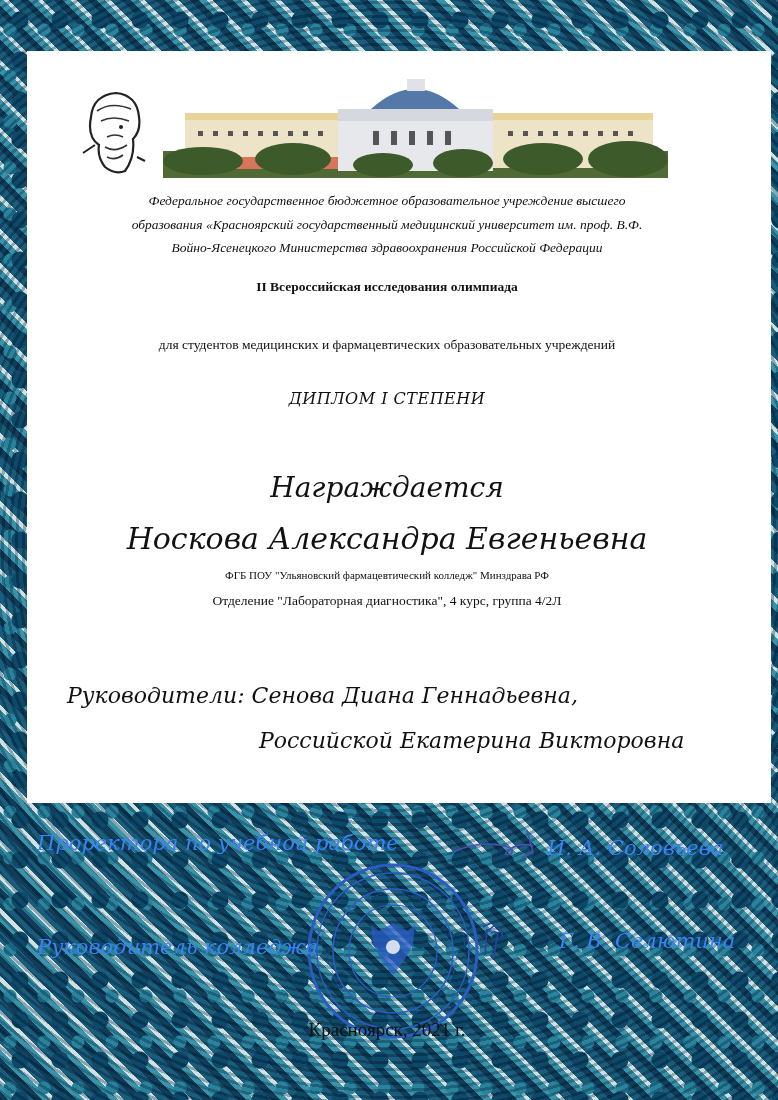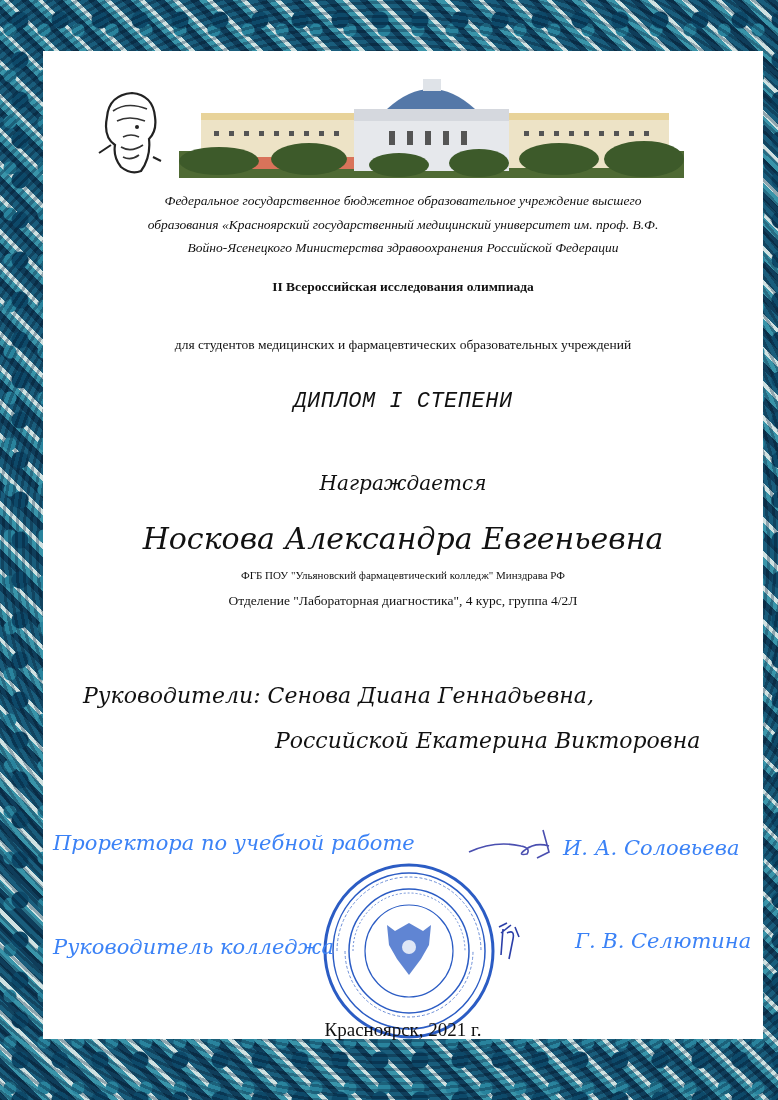--- a/index.html
+++ b/index.html
@@ -17,37 +17,38 @@
       repeating-linear-gradient(45deg, #0f3e5c 0 6px, #3b97ad 6px 12px, #d7e6e6 12px 16px, #1a5f7e 16px 24px),
       #b9d2d6;
   }
   .border-frame::after {
     content: ""; position: absolute; inset: 0;
     background:
       repeating-radial-gradient(circle at 50% 50%, rgba(10,50,80,0.35) 0 3px, rgba(220,235,235,0.25) 3px 7px);
     mix-blend-mode: multiply;
   }
   .paper {
-    position: absolute; left: 43px; top: 51px; width: 720px; height: 988px;
+    position: absolute; left: 27px; top: 51px; width: 720px; height: 752px;
     background: #ffffff;
+    padding-left: 24px;
   }
   .portrait {
     position: absolute; left: 44px; top: 36px; width: 80px; height: 88px;
   }
   .building {
     position: absolute; left: 136px; top: 10px; width: 505px; height: 117px;
   }
   .center { position: absolute; left: 0; width: 720px; text-align: center; color: #111; }
   .cursive { font-family: "DejaVu Serif", serif; font-style: italic; }
   .inst { top: 138px; font-size: 13.5px; line-height: 23.5px; font-family: "Liberation Serif", serif; font-style: italic; }
   .olymp-title { top: 228px; font-size: 13.5px; font-weight: bold; }
   .olymp-sub1 { top: 258px; font-size: 13.5px; }
   .olymp-sub2 { top: 286px; font-size: 13.5px; }
-  .diploma { top: 338px; font-size: 22px; font-style: italic; letter-spacing: 0.5px; font-family: Liberation Mono, monospace; }
-  .award { top: 420px; font-size: 20px; font-style: italic; }
+  .diploma { top: 338px; font-size: 16px; font-style: italic; letter-spacing: 0.5px; }
+  .award { top: 420px; font-size: 28px; font-style: italic; }
   .name { top: 470px; font-size: 30px; font-style: italic; }
   .college { top: 518px; font-size: 11px; }
   .dept { top: 542px; font-size: 13.5px; }
   .supervisors-label { position: absolute; left: 40px; top: 632px; font-size: 22px; font-style: italic; color: #111; }
   .supervisor2 { position: absolute; left: 232px; top: 677px; font-size: 22px; font-style: italic; color: #111; }
   .sig-row { position: absolute; font-size: 21px; font-style: italic; color: #3b82f6; text-align: right; }
   .sig1-role { left: 10px; top: 780px; }
   .sig1-name { left: 520px; top: 785px; }
   .sig2-role { left: 10px; top: 875px; margin-top: 9px; }
   .sig2-name { left: 532px; top: 878px; }

